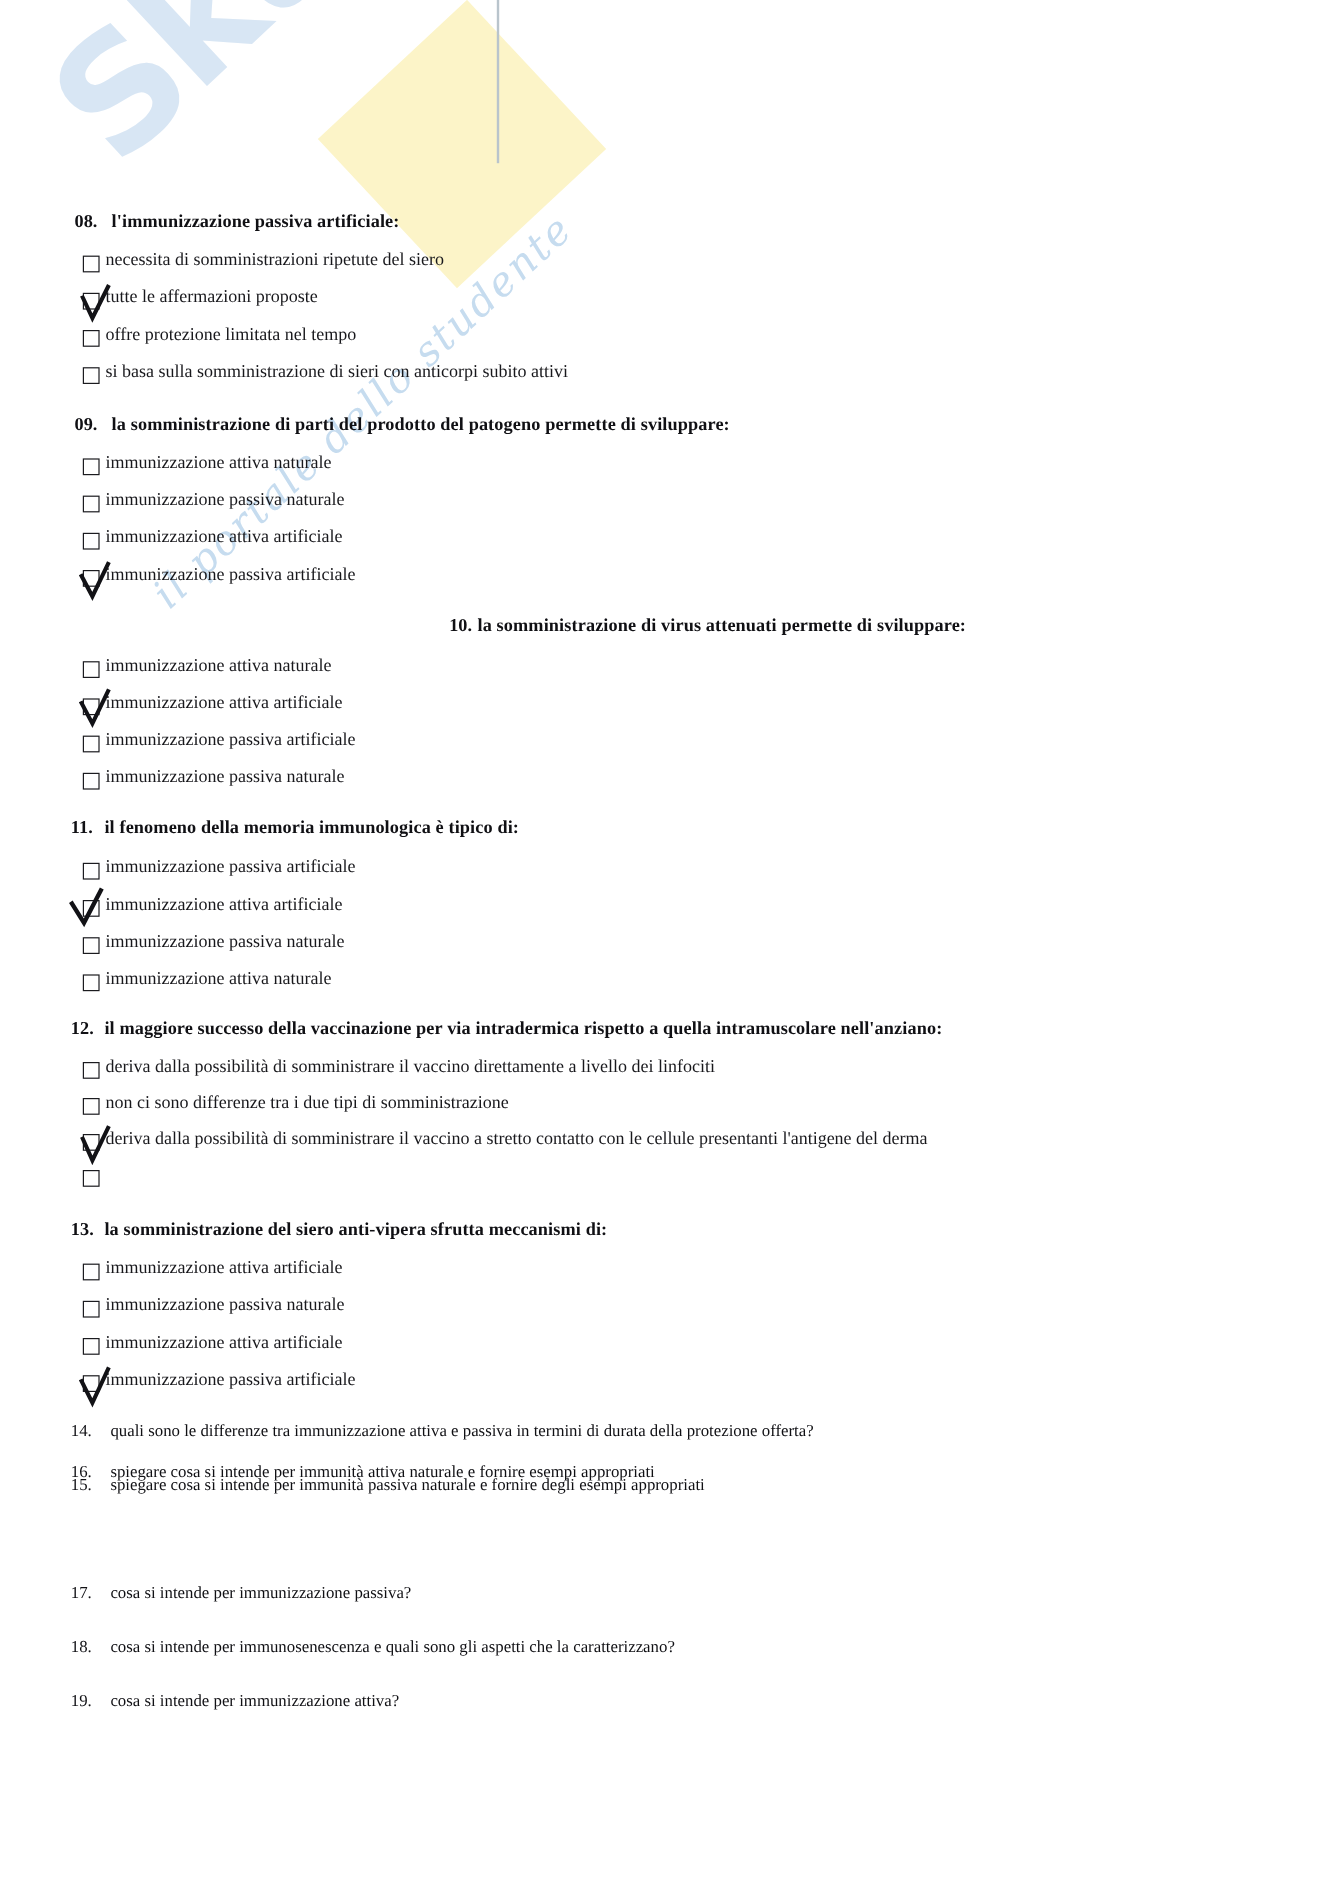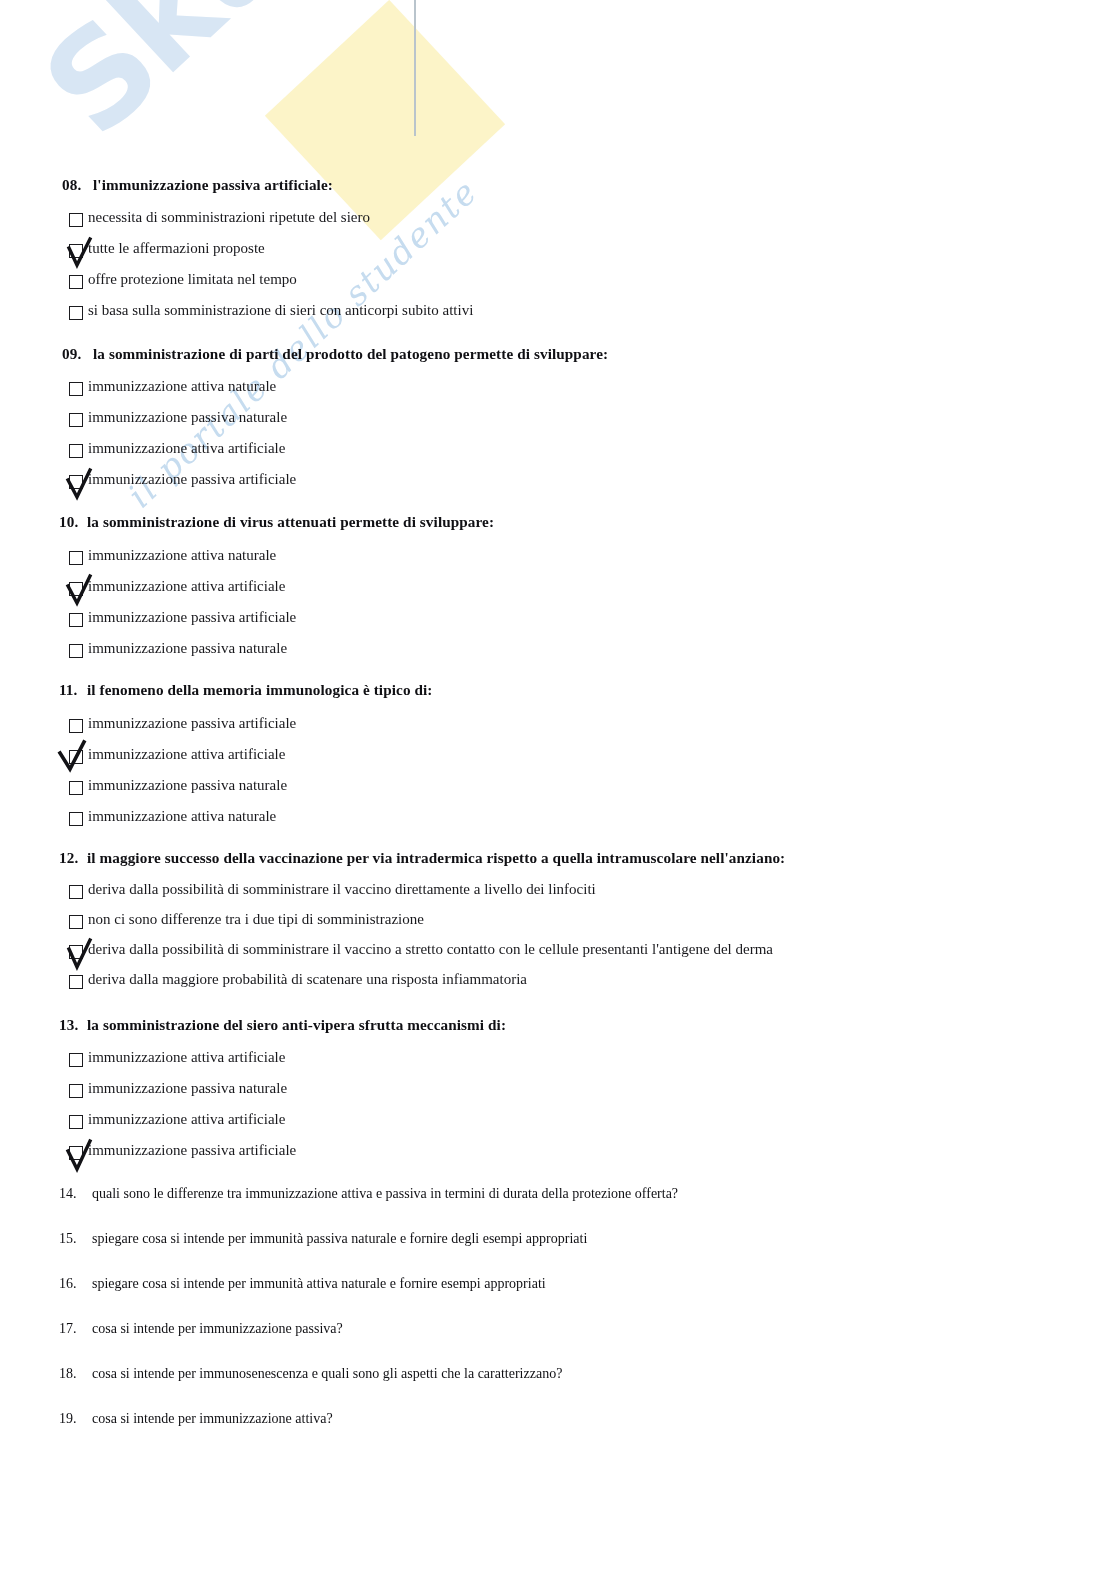--- a/index.html
+++ b/index.html
@@ -222,21 +222,21 @@
         <span class="box"></span>
         <span class="check">
           <svg width="34" height="34" viewBox="0 0 34 34">
               <path d="M4 12 L13 29 L26 2" stroke="#121216" stroke-width="3.4" fill="none" stroke-linecap="square"></path>
             </svg>
         </span>
         <span class="olabel">immunizzazione passiva artificiale</span>
       </div>
     </div>
 
-    <div class="qblock" style="top:513px;">
+    <div class="qblock" style="top:513px;text-align:center;">
       <div class="qtitle qnum-narrow">
         <span class="qnum">10.</span><span>la somministrazione di virus attenuati permette di sviluppare:</span>
       </div>
       <div style="height:16px;"></div>
       <div class="option">
         <span class="box"></span>
         <span class="olabel">immunizzazione attiva naturale</span>
       </div>
       <div class="option">
         <span class="box"></span>
@@ -302,21 +302,20 @@
         <span class="box"></span>
         <span class="check">
           <svg width="34" height="34" viewBox="0 0 34 34">
               <path d="M5 11 L13 29 L26 2" stroke="#121216" stroke-width="3.4" fill="none" stroke-linecap="square"></path>
             </svg>
         </span>
         <span class="olabel">deriva dalla possibilità di somministrare il vaccino a stretto contatto con le cellule presentanti l'antigene del derma</span>
       </div>
       <div class="option tight">
         <span class="box"></span>
-        <span class="olabel">deriva dalla maggiore probabilità di scatenare una risposta infiammatoria</span>
       </div>
     </div>
 
     <div class="qblock" style="top:1016px;">
       <div class="qtitle qnum-narrow">
         <span class="qnum">13.</span><span>la somministrazione del siero anti-vipera sfrutta meccanismi di:</span>
       </div>
       <div style="height:15px;"></div>
       <div class="option">
         <span class="box"></span>
@@ -340,21 +339,21 @@
         <span class="olabel">immunizzazione passiva artificiale</span>
       </div>
     </div>
 
     <div class="openq" style="top:1186px;">
       <span class="qnum">14.</span><span>quali sono le differenze tra immunizzazione attiva e passiva in termini di durata della protezione offerta?</span>
     </div>
     <div class="openq" style="top:1231px;">
       <span class="qnum">15.</span><span>spiegare cosa si intende per immunità passiva naturale e fornire degli esempi appropriati</span>
     </div>
-    <div class="openq" style="top:1276px;">
+    <div class="openq" style="top:1220px;">
       <span class="qnum">16.</span><span>spiegare cosa si intende per immunità attiva naturale e fornire esempi appropriati</span>
     </div>
     <div class="openq" style="top:1321px;">
       <span class="qnum">17.</span><span>cosa si intende per immunizzazione passiva?</span>
     </div>
     <div class="openq" style="top:1366px;">
       <span class="qnum">18.</span><span>cosa si intende per immunosenescenza e quali sono gli aspetti che la caratterizzano?</span>
     </div>
     <div class="openq" style="top:1411px;">
       <span class="qnum">19.</span><span>cosa si intende per immunizzazione attiva?</span>

